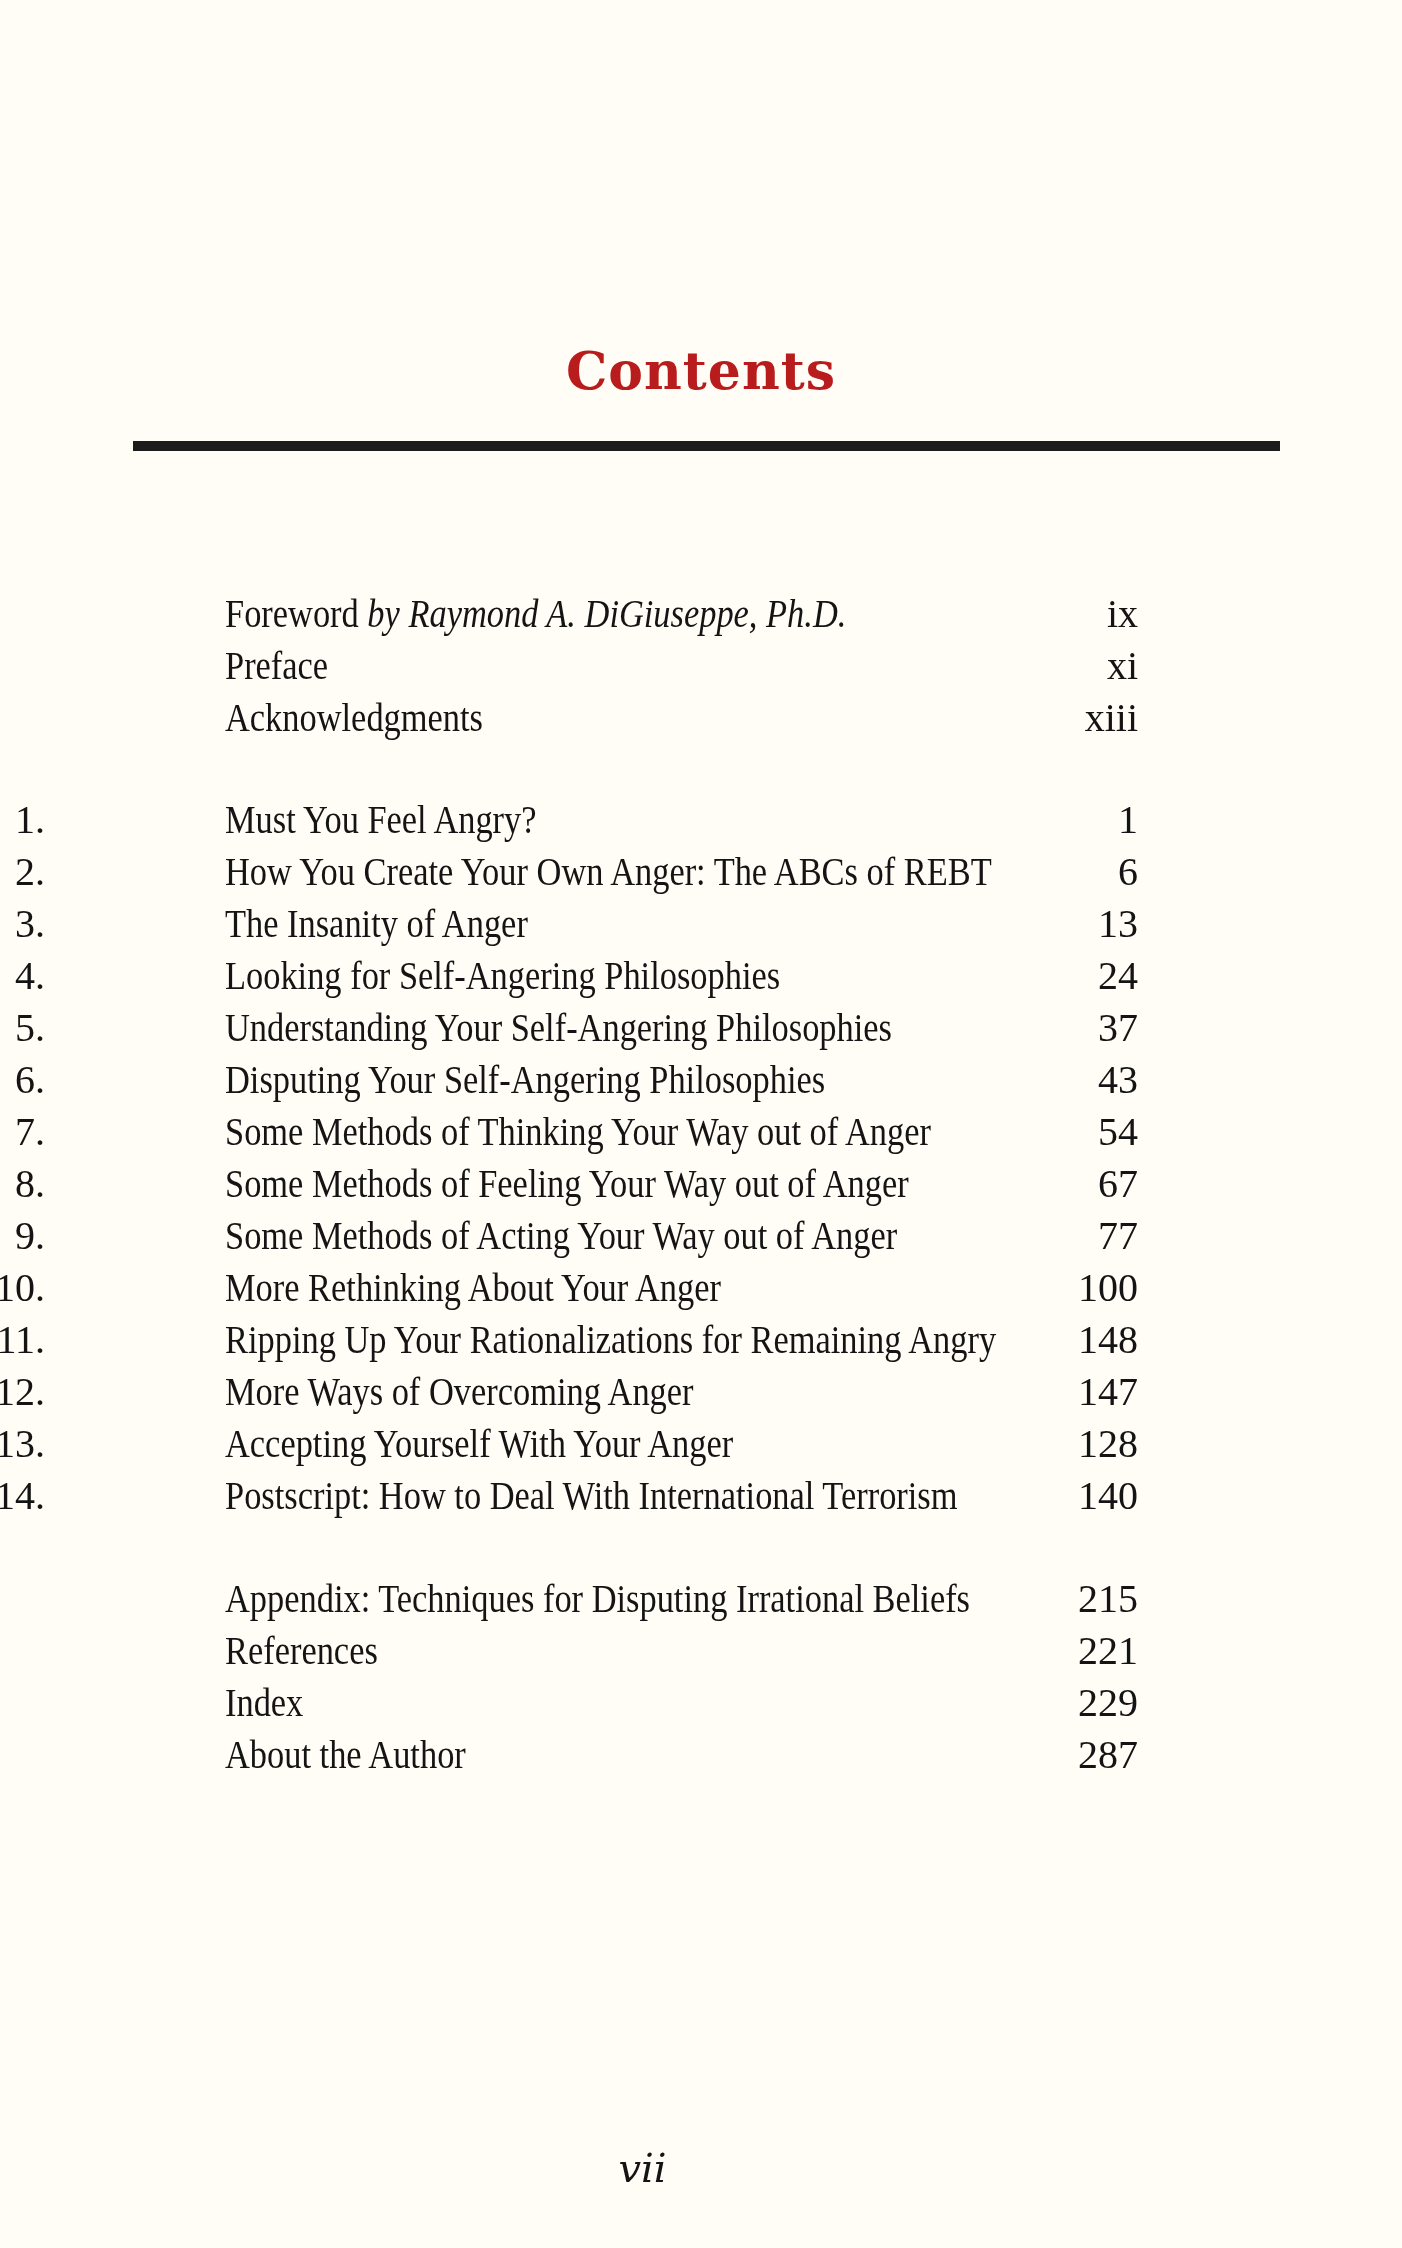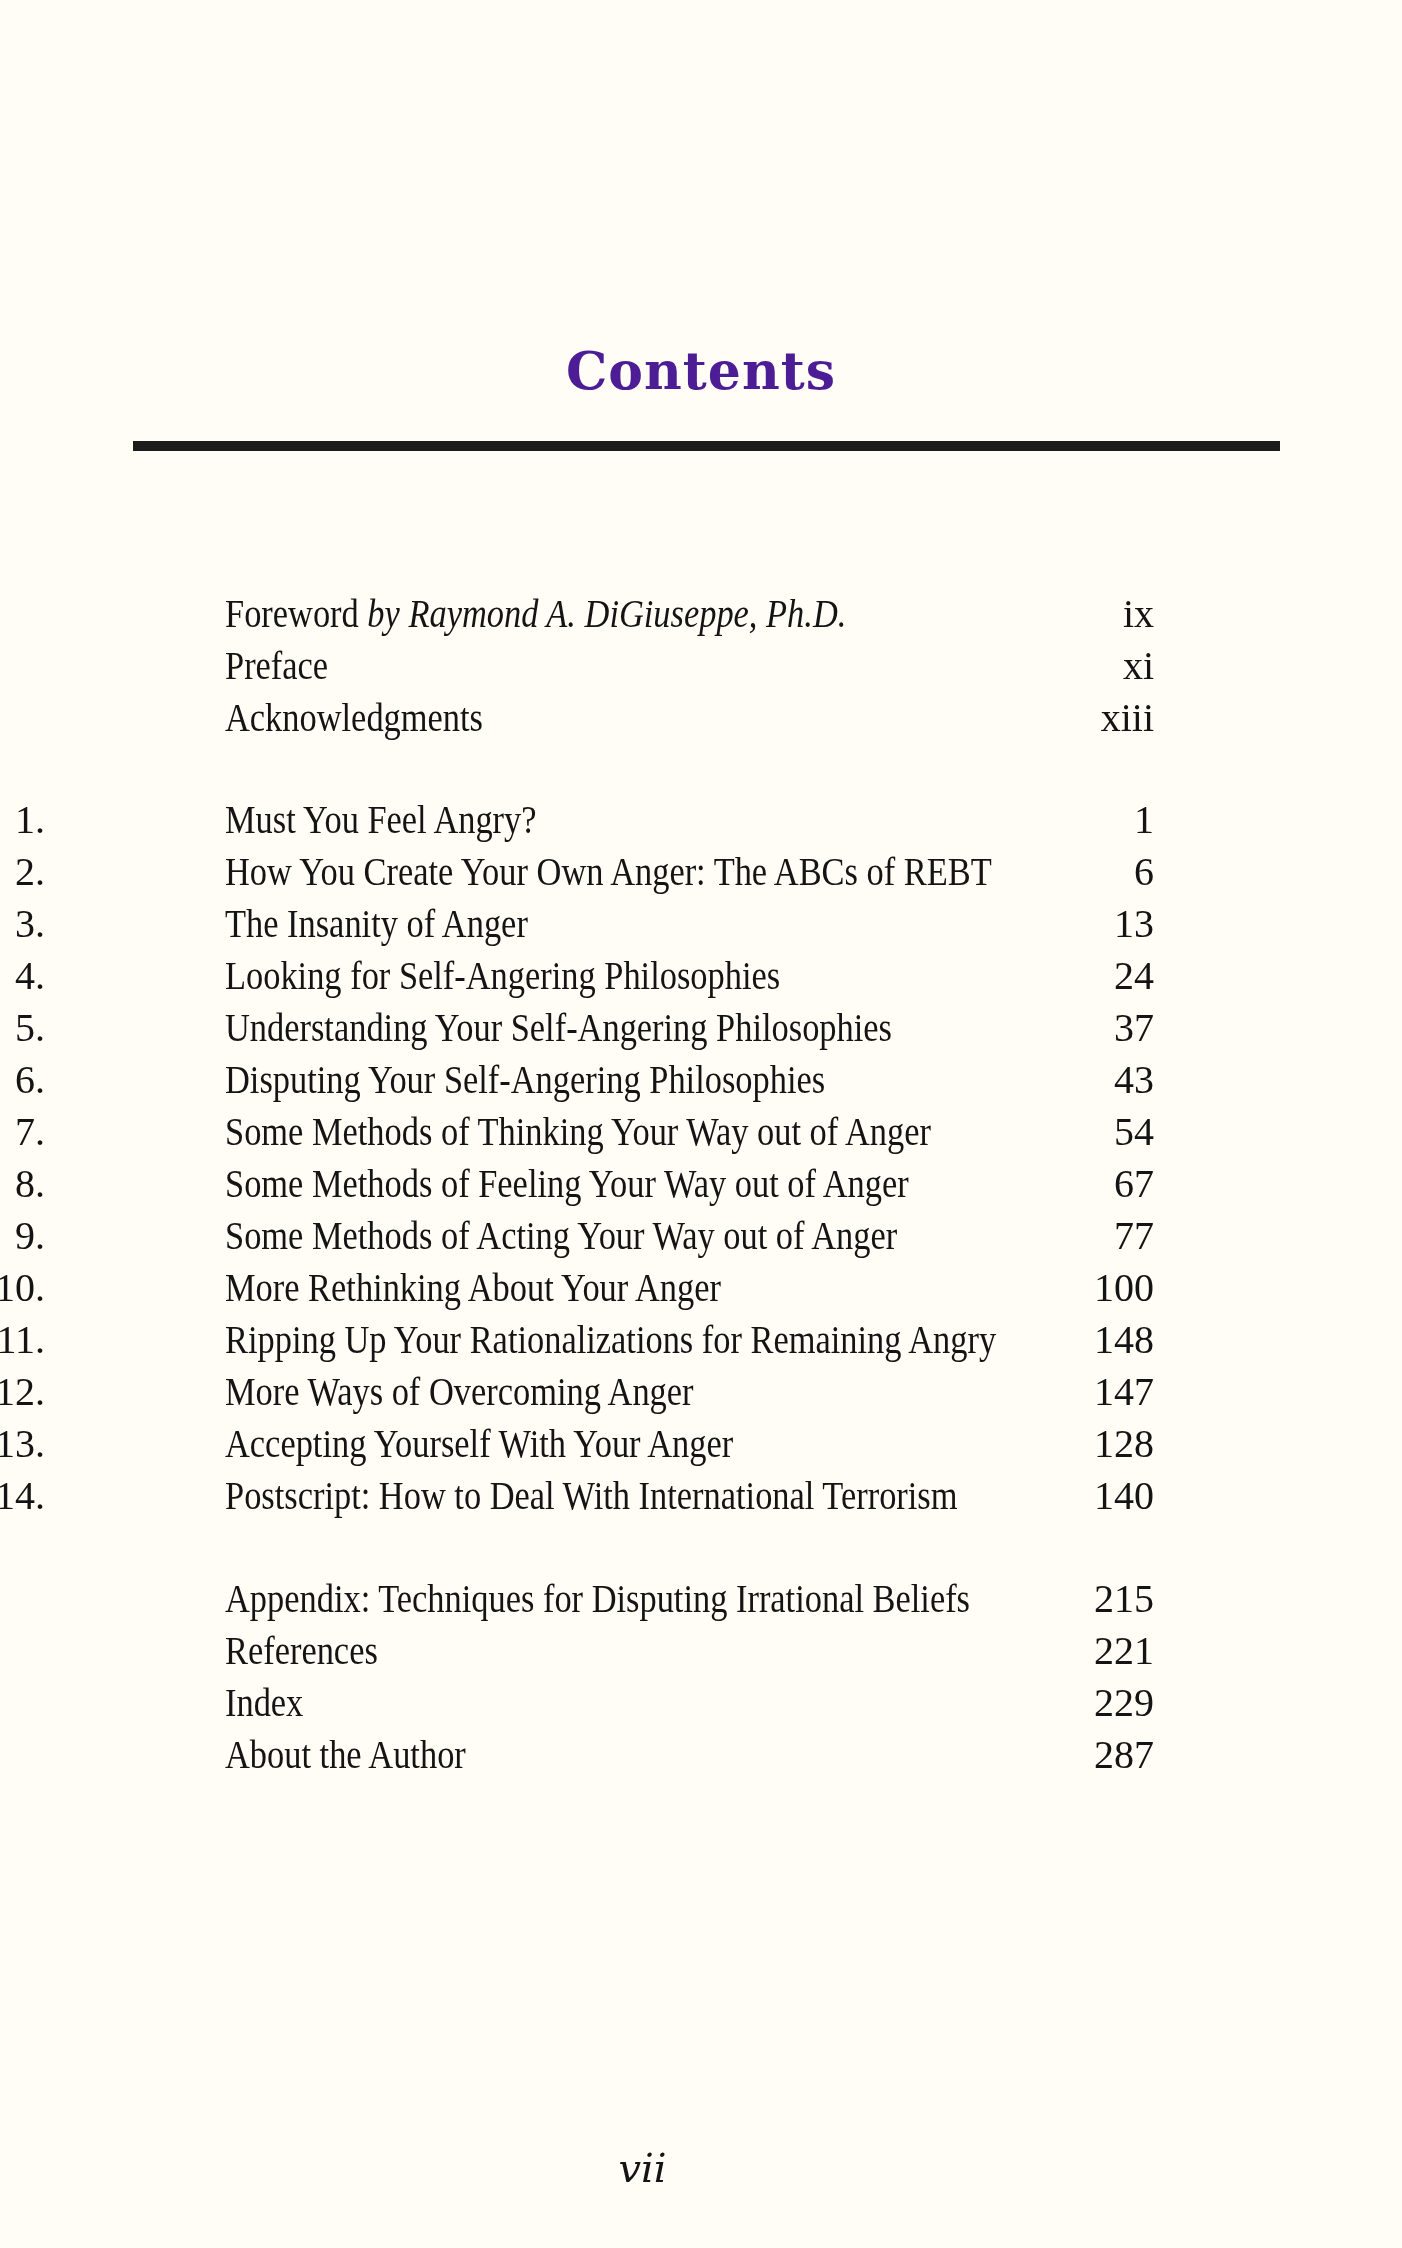--- a/index.html
+++ b/index.html
@@ -18,21 +18,21 @@
   .page-title {
     position: absolute;
     top: 340px;
     left: 0;
     width: 1402px;
     text-align: center;
     font-family: "DejaVu Serif", "Liberation Serif", serif;
     font-weight: bold;
     font-size: 52px;
     letter-spacing: 1px;
-    color: #4c1d95;
+    color: #b91c1c;
   }
   .title-rule {
     position: absolute;
     top: 441px;
     left: 133px;
     width: 1147px;
     height: 10px;
     background: #1c1c1c;
   }
   .toc {
@@ -60,21 +60,21 @@
     left: 225px;
     white-space: nowrap;
     transform: scaleX(0.86);
     transform-origin: left center;
   }
   .toc-title .byline {
     font-style: italic;
   }
   .toc-page {
     position: absolute;
-    right: 106px;
+    right: 122px;
     text-align: right;
     white-space: nowrap;
   }
   .folio {
     position: absolute;
     top: 2145px;
     left: 0;
     width: 1285px;
     text-align: center;
     font-style: italic;

